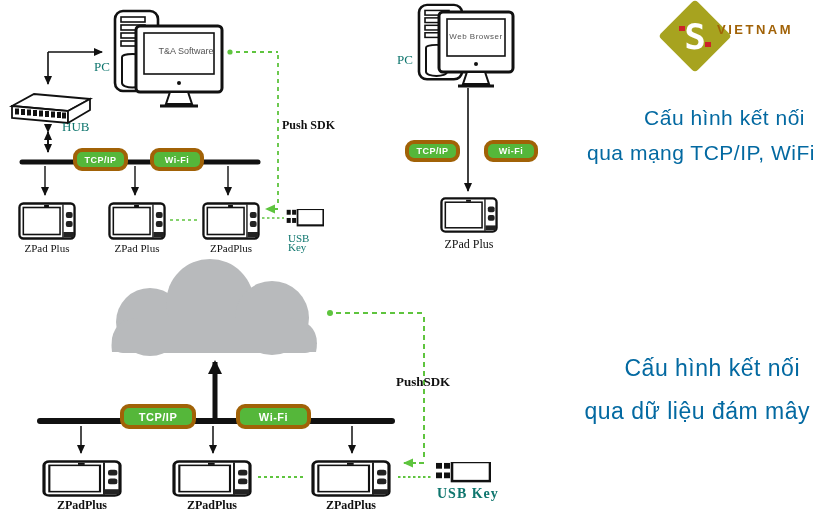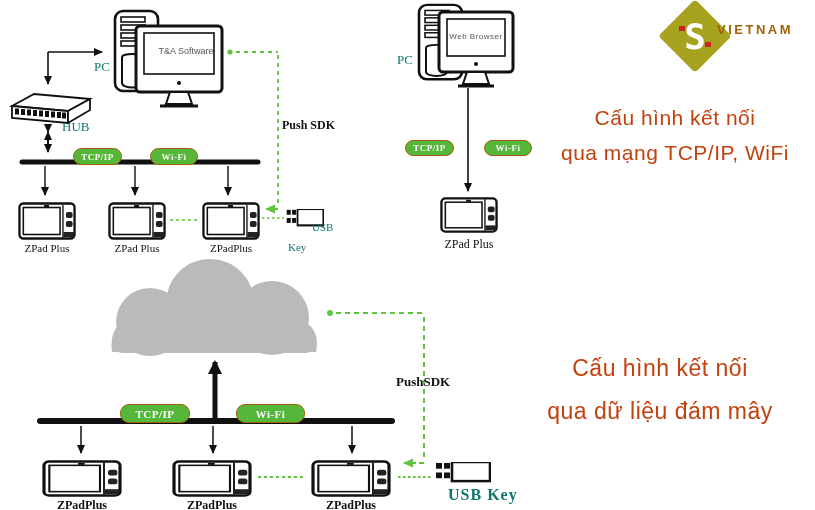--- a/index.html
+++ b/index.html
@@ -2,25 +2,25 @@
 <html><head>
 <meta charset="utf-8">
 <style>
   html,body{margin:0;padding:0;}
   body{width:815px;height:510px;position:relative;background:#ffffff;overflow:hidden;
        font-family:"Liberation Sans",sans-serif;}
   svg.layer{position:absolute;left:0;top:0;z-index:1;}
   .txt{position:absolute;z-index:2;}
   .dlabel{font-family:"Liberation Serif",serif;color:#0f766e;font-size:12px;white-space:nowrap;}
   .screen-text{font-family:Liberation Sans, sans-serif;color:#555;text-align:center;white-space:nowrap;}
-  .badge{position:absolute;z-index:3;background:#55b73a;border:1px solid #a16207;color:#fff;
+  .badge{position:absolute;z-index:3;background:#55b73a;border:4px solid #a16207;color:#fff;
          font-weight:bold;text-align:center;border-radius:9px;
-         font-family:Liberation Serif, serif;
+         font-family:Liberation Sans, sans-serif;
          display:flex;align-items:center;justify-content:center;letter-spacing:.5px;}
-  .caption{position:absolute;z-index:2;color:#c2410c;text-align:center;
+  .caption{position:absolute;z-index:2;color:#0369a1;text-align:right;
            font-family:"Liberation Sans",sans-serif;letter-spacing:.5px;}
   .sdk{font-family:"Liberation Serif",serif;font-weight:bold;color:#111;white-space:nowrap;}
   .devlbl{font-family:"Liberation Serif",serif;color:#111;text-align:center;white-space:nowrap;}
   
   .logo{position:absolute;left:655px;top:2px;width:160px;height:84px;z-index:2;}
   .diamond{position:absolute;left:14px;top:8px;width:52px;height:52px;background:#a7a31f;
            transform:rotate(45deg);border-radius:4px;}
   .mono{position:absolute;left:14px;top:8px;width:52px;height:52px;display:flex;align-items:center;
         justify-content:center;color:#fff;font-weight:bold;font-size:36px;
         font-family:"DejaVu Sans Mono",monospace;}
@@ -175,41 +175,41 @@
 
 <div class="badge" style="left:73px;top:148px;width:47px;height:15px;font-size:9px;">TCP/IP</div>
 <div class="badge" style="left:150px;top:148px;width:46px;height:15px;font-size:9px;">Wi-Fi</div>
 
 <div class="txt sdk" style="left:253px;top:118px;font-size:12px;margin-left:29px;">Push SDK</div>
 
 <div class="txt devlbl" style="left:18px;top:242px;width:58px;font-size:11px;">ZPad Plus</div>
 <div class="txt devlbl" style="left:108px;top:242px;width:58px;font-size:11px;">ZPad Plus</div>
 <div class="txt devlbl" style="left:202px;top:242px;width:58px;font-size:11px;">ZPadPlus</div>
 
-<div class="txt dlabel" style="left:288px;top:221px;font-size:11px;margin-left:24px;">USB</div>
+<div class="txt dlabel" style="left:288px;top:232px;font-size:11px;">USB</div>
 <div class="txt dlabel" style="left:288px;top:241px;font-size:11px;">Key</div>
 
 <div class="txt dlabel" style="left:397px;top:52px;font-size:13px;">PC</div>
 <div class="txt screen-text" style="left:447px;top:32px;width:58px;font-size:8px;letter-spacing:.5px;">Web Browser</div>
 <div class="badge" style="left:405px;top:140px;width:47px;height:14px;font-size:9px;">TCP/IP</div>
 <div class="badge" style="left:484px;top:140px;width:46px;height:14px;font-size:9px;">Wi-Fi</div>
 <div class="txt devlbl" style="left:436px;top:237px;width:66px;font-size:12px;">ZPad Plus</div>
 
 <div class="caption" style="left:545px;top:106px;width:260px;font-size:21px;">Cấu hình kết nối</div>
 <div class="caption" style="left:535px;top:141px;width:280px;font-size:21px;">qua mạng TCP/IP, WiFi</div>
 <div class="caption" style="left:520px;top:355px;width:280px;font-size:23px;">Cấu hình kết nối</div>
 <div class="caption" style="left:510px;top:398px;width:300px;font-size:23px;">qua dữ liệu đám mây</div>
 
 <div class="badge" style="left:120px;top:404px;width:68px;height:17px;font-size:11px;">TCP/IP</div>
 <div class="badge" style="left:236px;top:404px;width:67px;height:17px;font-size:11px;">Wi-Fi</div>
 <div class="txt sdk" style="left:396px;top:374px;font-size:13px;">PushSDK</div>
 <div class="txt devlbl" style="left:42px;top:498px;width:80px;font-size:12px;font-weight:bold;">ZPadPlus</div>
 <div class="txt devlbl" style="left:172px;top:498px;width:80px;font-size:12px;font-weight:bold;">ZPadPlus</div>
 <div class="txt devlbl" style="left:311px;top:498px;width:80px;font-size:12px;font-weight:bold;">ZPadPlus</div>
-<div class="txt dlabel" style="left:448px;top:486px;font-size:16px;font-weight:bold;letter-spacing:1px;">USB Key</div>
+<div class="txt dlabel" style="left:437px;top:486px;font-size:14px;font-weight:bold;letter-spacing:1px;">USB Key</div>
 
 <div class="logo">
   <div class="diamond"></div>
   <div class="mono">S</div>
   <div class="red-dot" style="left:24px;top:24px;"></div>
   <div class="red-dot" style="left:50px;top:40px;"></div>
   <div class="brand-top">VIETNAM</div>
 </div>
 
 </body></html>

